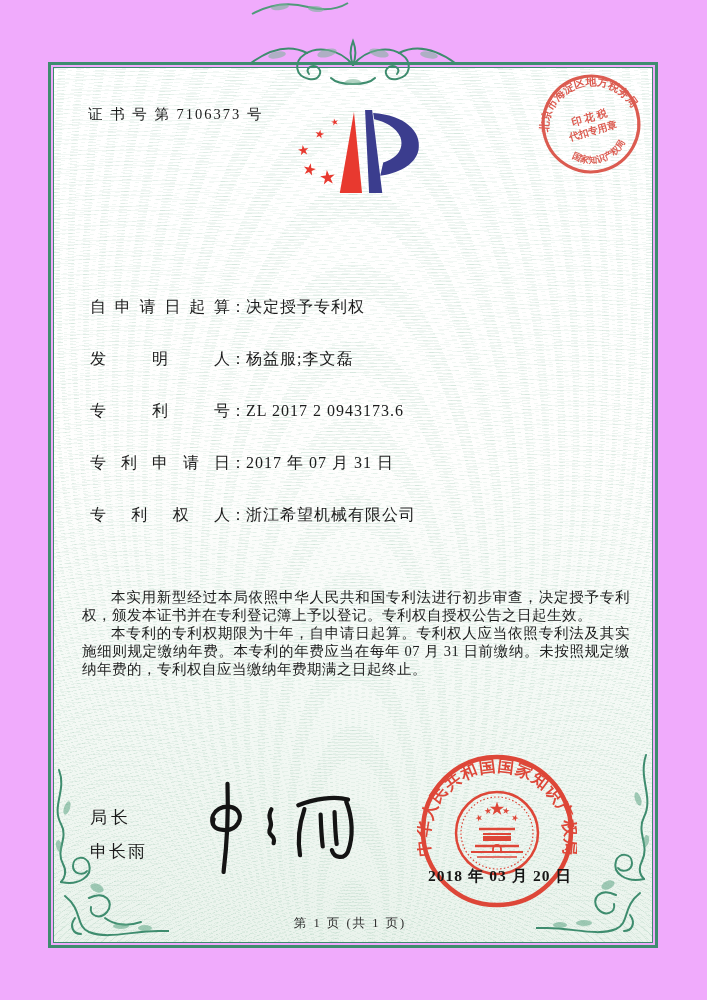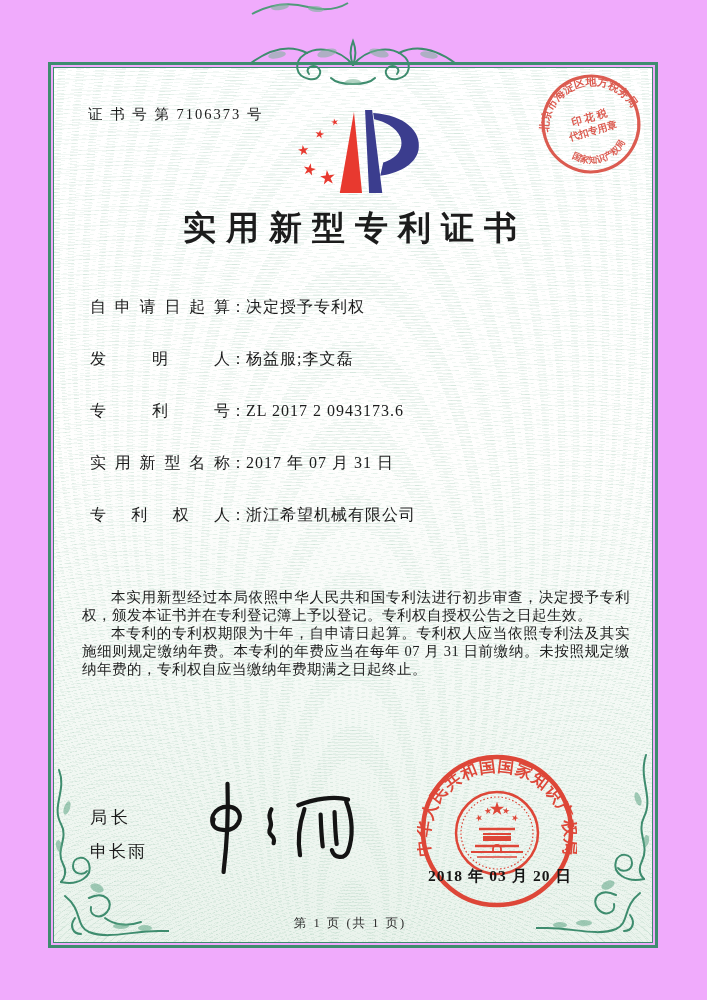--- a/index.html
+++ b/index.html
@@ -158,34 +158,33 @@
     <text font-size="10.5" fill="#d8463a" font-weight="bold">
       <textPath href="#arcTop" startOffset="50%" text-anchor="middle">北京市海淀区地方税务局</textPath>
     </text>
     <text font-size="8.5" fill="#d8463a" font-weight="bold">
       <textPath href="#arcBot" startOffset="50%" text-anchor="middle">国家知识产权局</textPath>
     </text>
     <text x="50" y="47" font-size="10" fill="#d8463a" font-weight="bold" text-anchor="middle">印 花 税</text>
     <text x="50" y="60" font-size="9.5" fill="#d8463a" font-weight="bold" text-anchor="middle">代扣专用章</text>
   </svg>
 
-  <div class="abs title">实用新型专利证书</div>
 
   <div class="abs fields">
     <div class="frow">
       <span class="flabel">自申请日起算</span><span class="fcolon">：</span><span class="fvalue">决定授予专利权</span>
     </div>
     <div class="frow">
       <span class="flabel">发明人</span><span class="fcolon">：</span><span class="fvalue">杨益服;李文磊</span>
     </div>
     <div class="frow">
       <span class="flabel">专利号</span><span class="fcolon">：</span><span class="fvalue">ZL 2017 2 0943173.6</span>
     </div>
     <div class="frow">
-      <span class="flabel">实用新型名称</span><span class="fcolon">：</span><span class="fvalue">2017 年 07 月 31 日</span>
+      <span class="flabel">专利申请日</span><span class="fcolon">：</span><span class="fvalue">2017 年 07 月 31 日</span>
     </div>
     <div class="frow">
       <span class="flabel">专利权人</span><span class="fcolon">：</span><span class="fvalue">浙江希望机械有限公司</span>
     </div>
   </div>
 
   <div class="abs body-text">
     <p>本实用新型经过本局依照中华人民共和国专利法进行初步审查，决定授予专利权，颁发本证书并在专利登记簿上予以登记。专利权自授权公告之日起生效。</p>
     <p>本专利的专利权期限为十年，自申请日起算。专利权人应当依照专利法及其实施细则规定缴纳年费。本专利的年费应当在每年 07 月 31 日前缴纳。未按照规定缴纳年费的，专利权自应当缴纳年费期满之日起终止。</p>
   </div>

